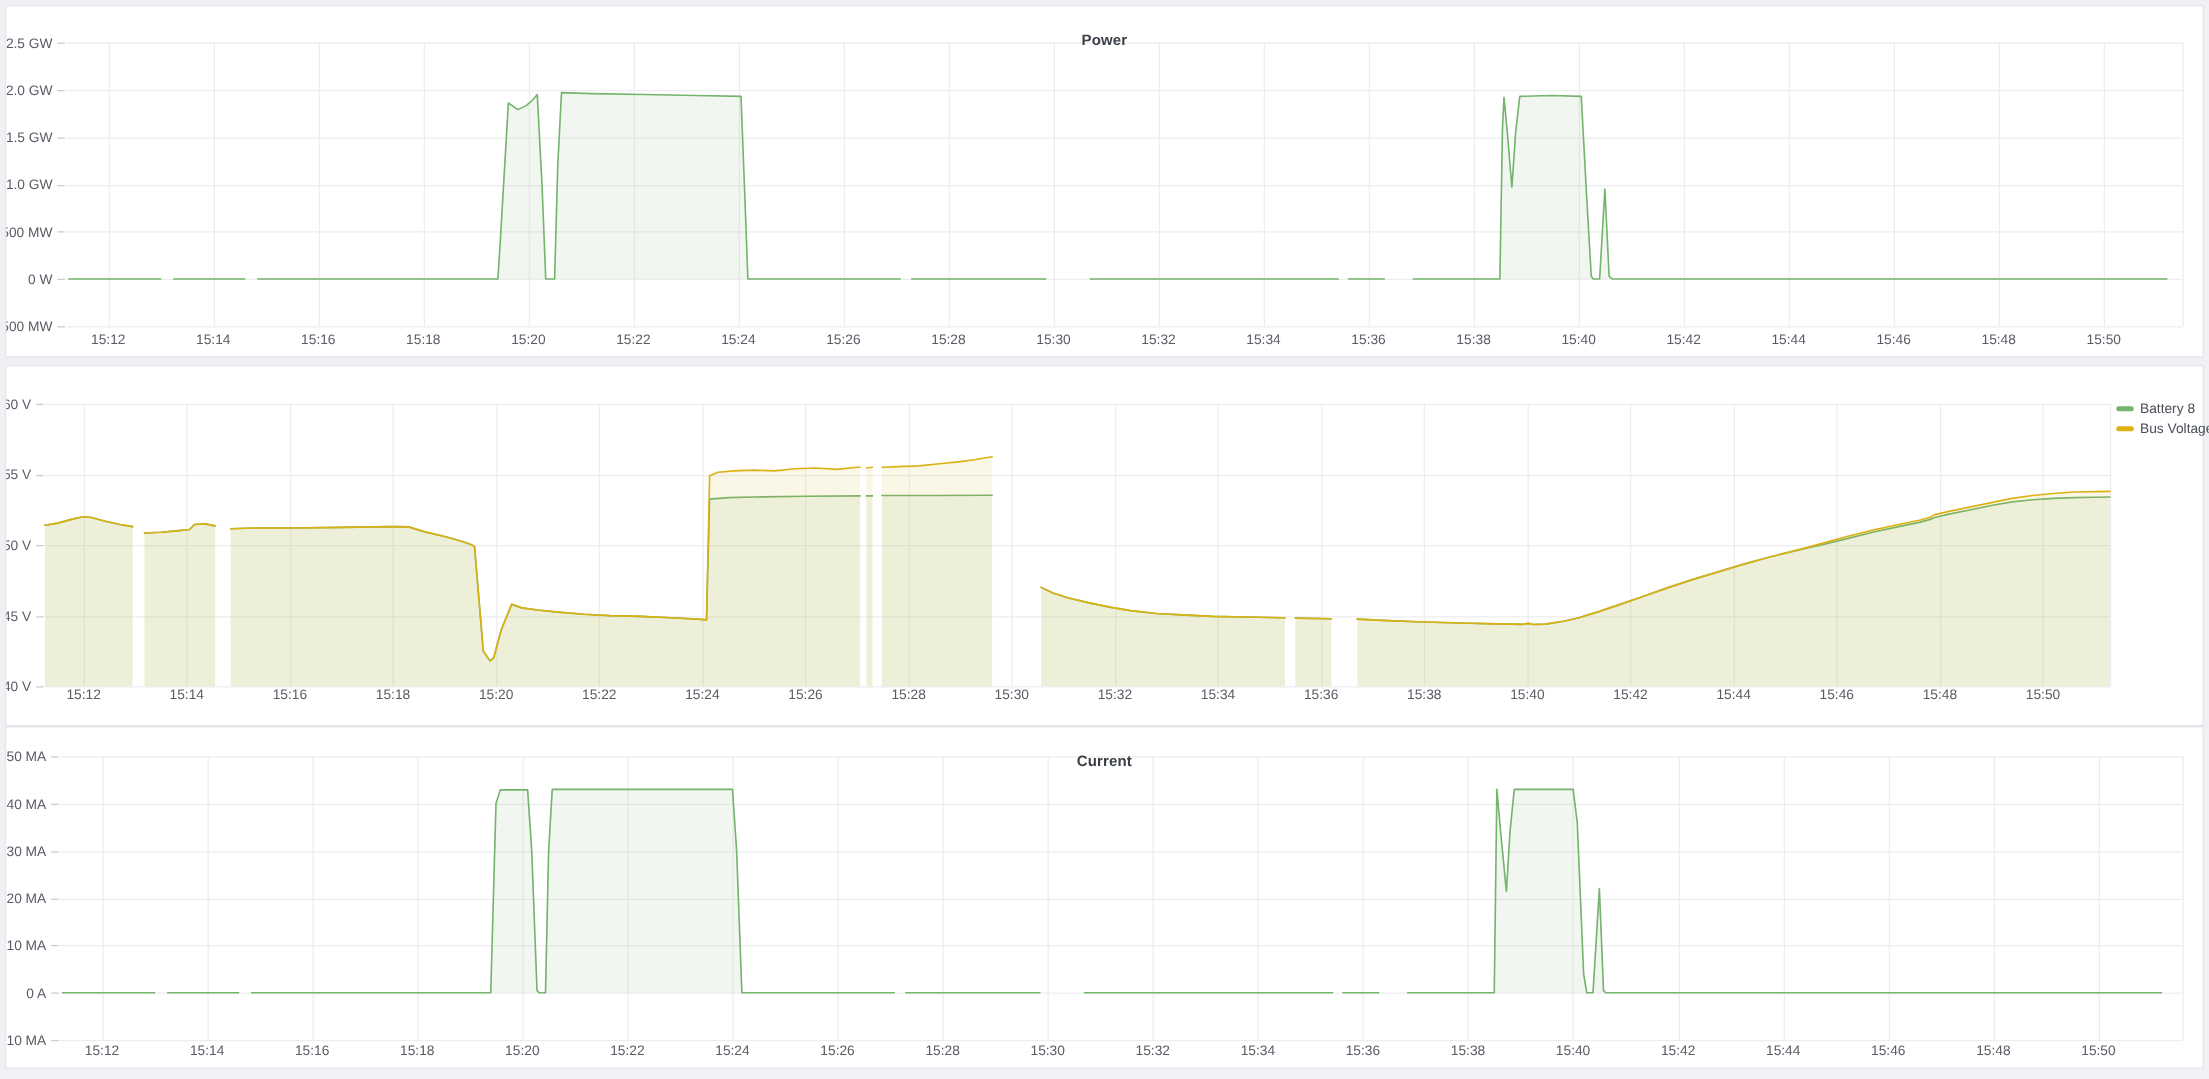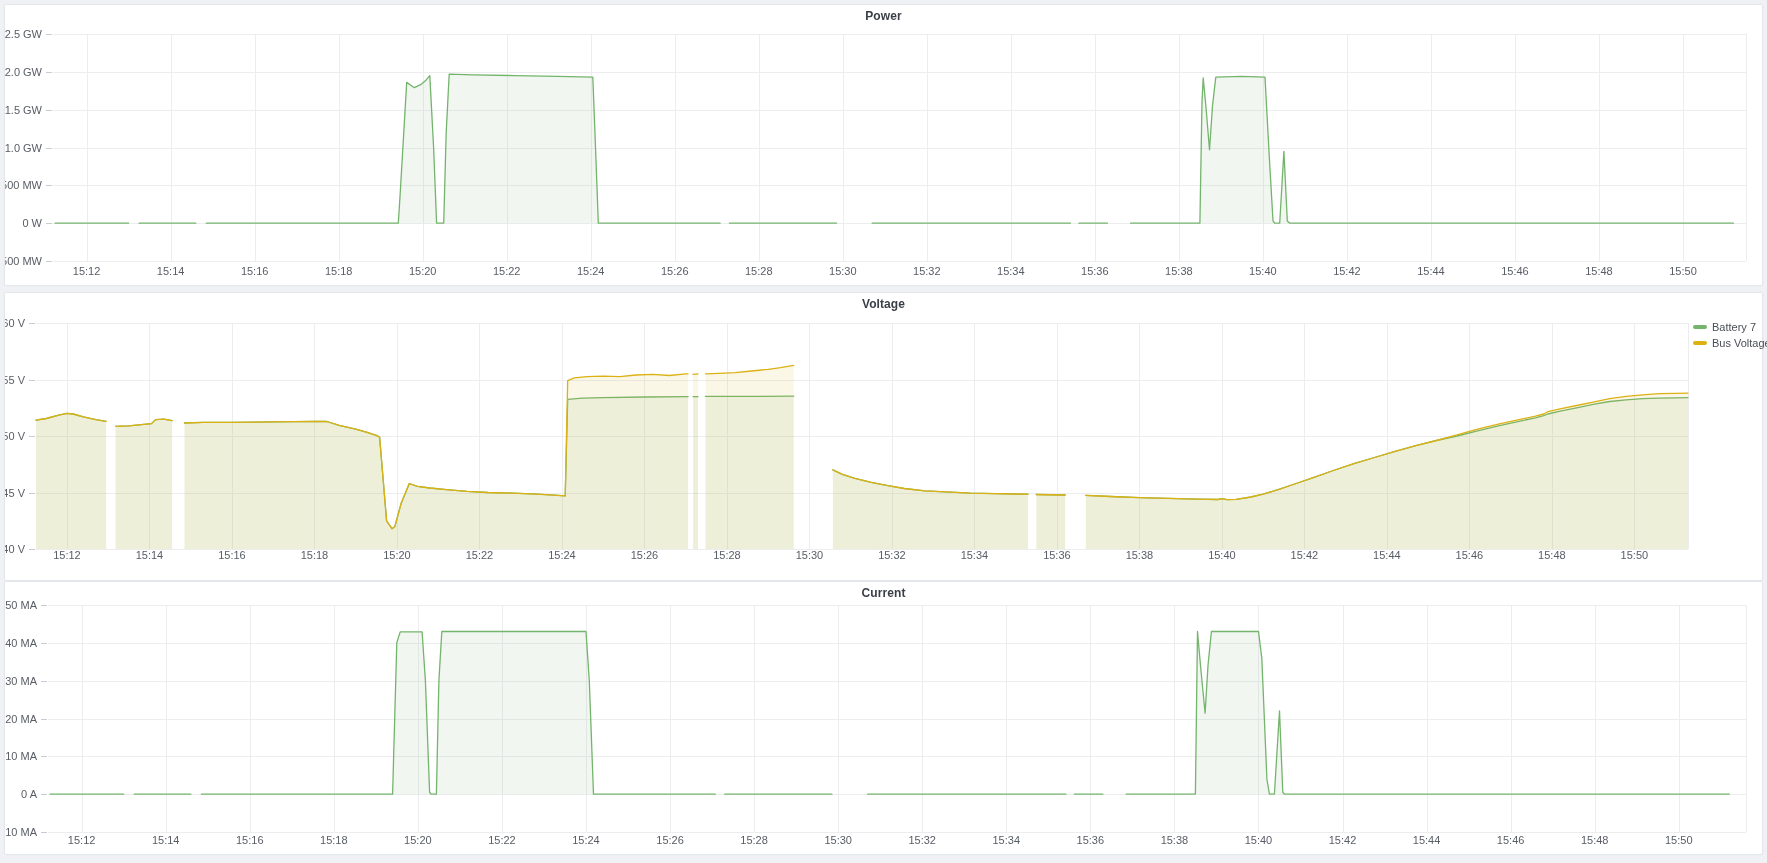--- a/index.html
+++ b/index.html
@@ -14,21 +14,21 @@
     background:#ffffff;
     border:1px solid #e4e7ec;
     border-radius:2px;
     box-shadow:0 0 2px rgba(0,0,0,0.03);
   }
   .panel-title{
     position:absolute;top:4px;left:0;right:0;
     text-align:center;
     font-size:12px;font-weight:700;color:#3a3f47;
     letter-spacing:.1px;
-    z-index:2;margin:0;
+    z-index:2;margin:16px;
     cursor:pointer;
   }
   .chart-svg{position:absolute;left:0;top:0;z-index:1;}
   .legend{
     position:absolute;z-index:3;
     display:flex;flex-direction:column;gap:4px;
   }
   .legend-item{
     display:flex;align-items:center;gap:5px;
     font-size:11px;color:#4a4e56;cursor:pointer;white-space:nowrap;
@@ -116,21 +116,20 @@
       <path d="M 201.3 218.2 L 393.3 218.2 L 395.0 191.7 L 401.7 77.4 L 409.3 82.7 L 415.6 79.7 L 421.0 75.2 L 424.8 70.6 L 428.6 142.5 L 431.6 218.2 L 438.7 218.2 L 441.2 127.4 L 444.2 69.1 L 468.1 69.9 L 510.1 70.6 L 552.1 71.4 L 587.8 72.1 L 590.8 150.1 L 593.3 218.2 L 715.1 218.2" fill="none" stroke="#74b46c" stroke-width="1.3" stroke-linejoin="round" stroke-linecap="round"></path>
       <path d="M 724.4 218.2 L 831.5 218.2" fill="none" stroke="#74b46c" stroke-width="1.3" stroke-linejoin="round" stroke-linecap="round"></path>
       <path d="M 867.2 218.2 L 1065.5 218.2" fill="none" stroke="#74b46c" stroke-width="1.3" stroke-linejoin="round" stroke-linecap="round"></path>
       <path d="M 1073.9 218.2 L 1102.4 218.2" fill="none" stroke="#74b46c" stroke-width="1.3" stroke-linejoin="round" stroke-linecap="round"></path>
       <path d="M 1125.6 218.2 L 1194.9 218.2 L 1197.0 97.1 L 1198.2 72.9 L 1201.2 104.7 L 1204.5 144.8 L 1207.5 100.9 L 1210.8 72.1 L 1236.9 71.4 L 1260.0 72.1 L 1264.2 150.1 L 1268.0 215.9 L 1269.6 218.2 L 1274.7 218.2 L 1278.9 146.3 L 1282.3 215.9 L 1284.8 218.2 L 1728.4 218.2" fill="none" stroke="#74b46c" stroke-width="1.3" stroke-linejoin="round" stroke-linecap="round"></path>
       <rect x="48" y="29" width="1693" height="227" fill="transparent"></rect>
     </svg>
   </section>
 
 <section class="panel" id="panel-1" style="top: 292px; height: 287px;">
-  <h2 class="panel-title">Voltage</h2>
 <svg width="1757" height="285" viewBox="0 0 1757 285" class="chart-svg">
       <line x1="62.5" y1="30" x2="62.5" y2="256" stroke="#ededf0" stroke-width="1"></line>
       <text x="61.936329588014985" y="266" text-anchor="middle" class="axis-label">15:12</text>
       <line x1="144.5" y1="30" x2="144.5" y2="256" stroke="#ededf0" stroke-width="1"></line>
       <text x="144.43320848938828" y="266" text-anchor="middle" class="axis-label">15:14</text>
       <line x1="227.5" y1="30" x2="227.5" y2="256" stroke="#ededf0" stroke-width="1"></line>
       <text x="226.93008739076157" y="266" text-anchor="middle" class="axis-label">15:16</text>
       <line x1="309.5" y1="30" x2="309.5" y2="256" stroke="#ededf0" stroke-width="1"></line>
       <text x="309.42696629213486" y="266" text-anchor="middle" class="axis-label">15:18</text>
       <line x1="392.5" y1="30" x2="392.5" y2="256" stroke="#ededf0" stroke-width="1"></line>
@@ -211,21 +210,21 @@
       <path d="M 688.1 81.4 L 693.0 80.8" fill="none" stroke="#dcb114" stroke-width="1.3" stroke-linejoin="round" stroke-linecap="round"></path>
       <path d="M 700.5 80.8 L 713.7 80.3 L 730.2 79.7 L 746.7 78.0 L 763.2 76.3 L 775.5 74.6 L 788.7 72.4" fill="none" stroke="#dcb114" stroke-width="1.3" stroke-linejoin="round" stroke-linecap="round"></path>
       <path d="M 827.9 176.9 L 837.4 181.4 L 849.8 185.4 L 866.3 189.3 L 882.8 192.7 L 899.3 195.5 L 919.9 197.8 L 940.5 198.9 L 965.3 200.1 L 990.0 200.6 L 1010.7 201.0 L 1023.0 201.2" fill="none" stroke="#dcb114" stroke-width="1.3" stroke-linejoin="round" stroke-linecap="round"></path>
       <path d="M 1031.3 201.5 L 1060.1 202.0" fill="none" stroke="#dcb114" stroke-width="1.3" stroke-linejoin="round" stroke-linecap="round"></path>
       <path d="M 1080.8 202.3 L 1105.5 203.5 L 1134.4 204.6 L 1163.3 205.4 L 1192.1 206.1 L 1212.8 206.5 L 1217.7 205.7 L 1221.8 206.6 L 1231.3 206.3 L 1245.8 204.0 L 1258.1 201.2 L 1274.6 196.1 L 1291.1 190.5 L 1307.6 184.8 L 1328.3 177.5 L 1348.9 170.7 L 1369.5 164.5 L 1390.1 158.3 L 1410.8 152.6 L 1431.4 147.5 L 1452.0 141.9 L 1472.6 136.2 L 1493.3 131.1 L 1513.9 126.6 L 1530.4 123.2 L 1538.6 121.0 L 1542.8 118.7 L 1555.1 115.9 L 1571.6 112.5 L 1588.1 109.1 L 1604.6 105.7 L 1621.1 103.4 L 1637.6 101.8 L 1654.1 100.6 L 1670.6 100.3 L 1683.0 100.1" fill="none" stroke="#dcb114" stroke-width="1.3" stroke-linejoin="round" stroke-linecap="round"></path>
       <rect x="31" y="30" width="1652" height="226" fill="transparent"></rect>
     </svg>
     <div class="legend" style="left: 1688px; top: 28px;">
       <div class="legend-item">
         <span class="legend-swatch" style="background: rgb(116, 180, 108);"></span>
-        <span>Battery 7</span>
+        <span>Battery 8</span>
       </div>
       <div class="legend-item">
         <span class="legend-swatch" style="background: rgb(220, 177, 20);"></span>
         <span>Bus Voltage</span>
       </div>
     </div>
   </section>
 
 <section class="panel" id="panel-2" style="top: 581px; height: 272px;">
   <h2 class="panel-title">Current</h2>

